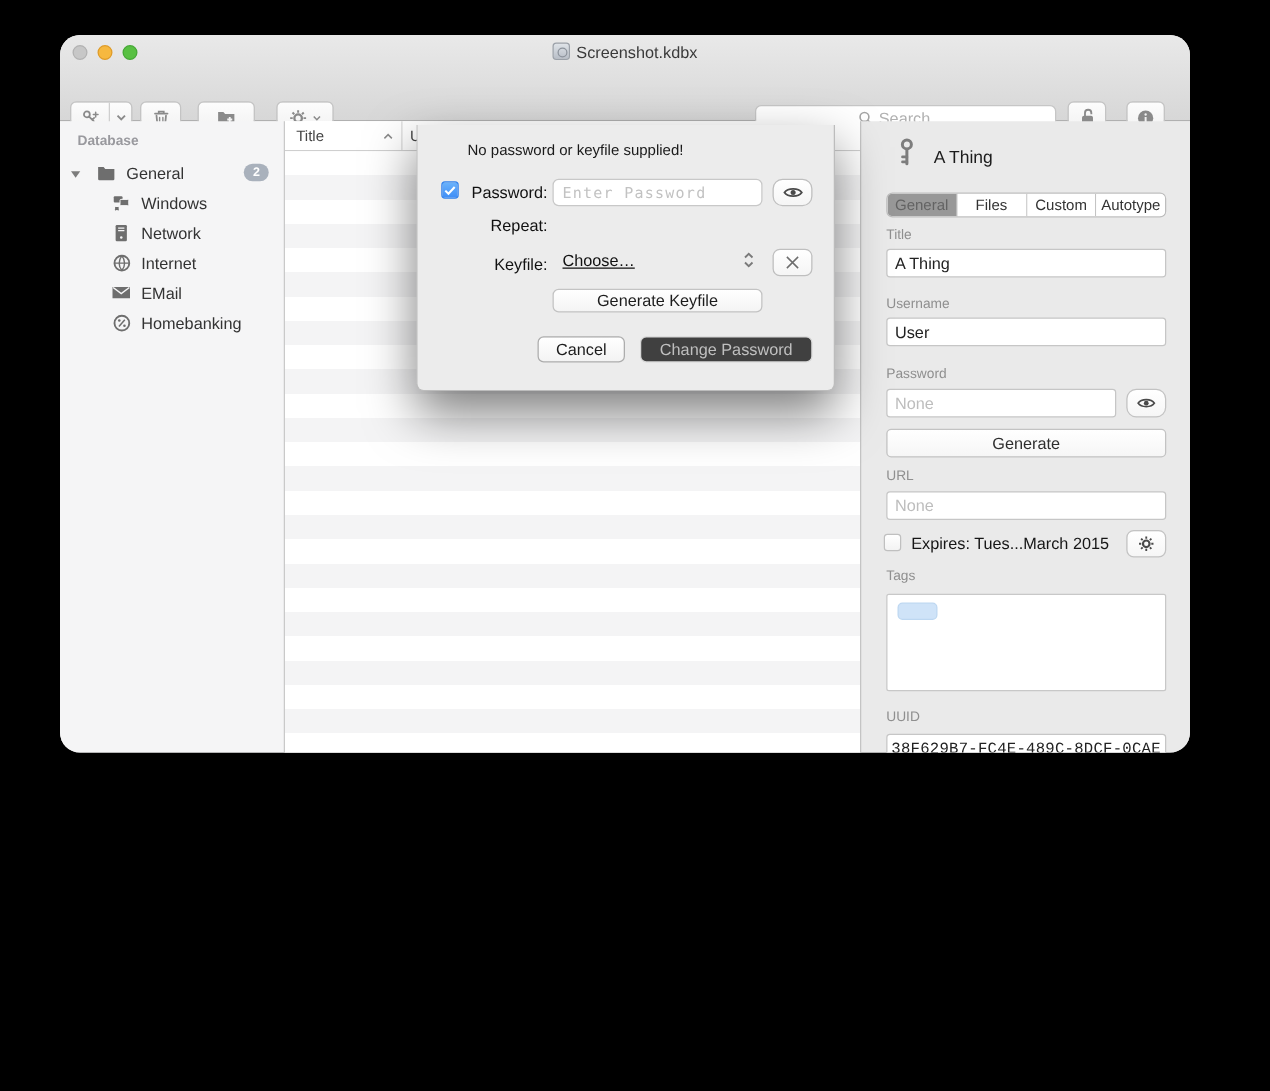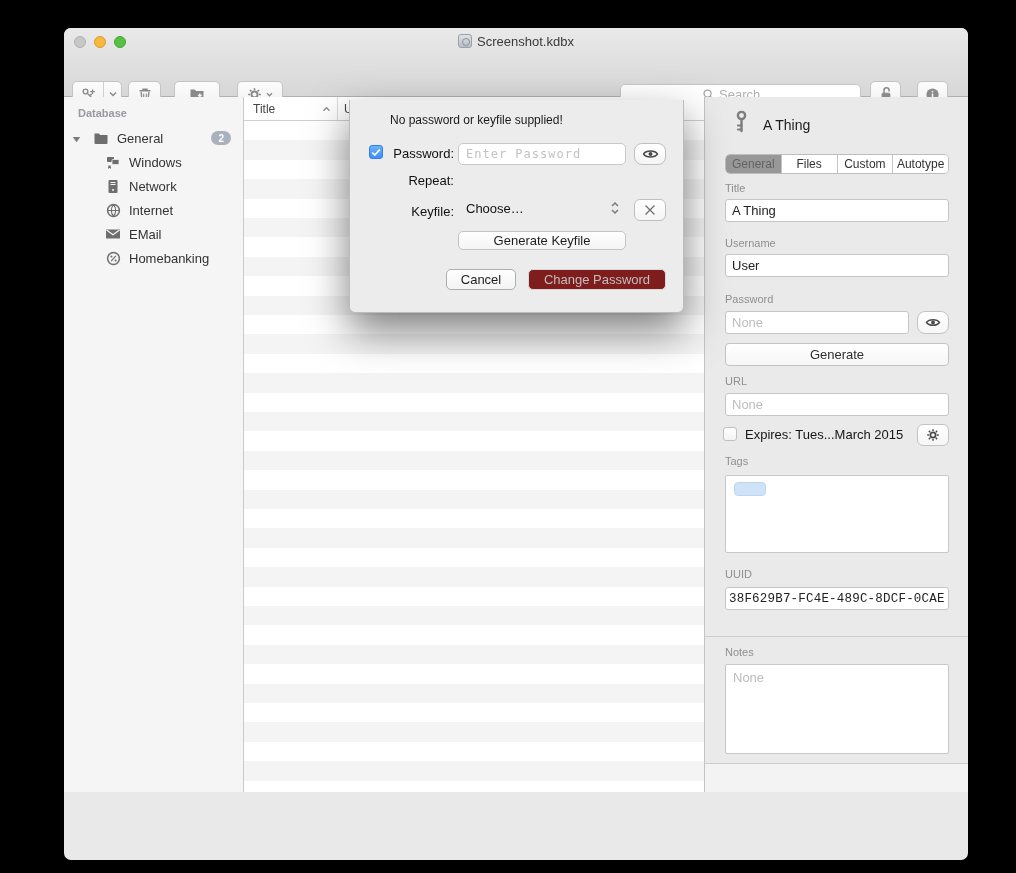--- a/index.html
+++ b/index.html
@@ -1,17 +1,17 @@
 <!DOCTYPE html>
 <html><head>
 <meta charset="utf-8">
 <style>
   * { margin:0; padding:0; box-sizing:border-box; }
   html,body { width:1016px; height:873px; background:#000; font-family:"Liberation Sans",sans-serif; }
-  .window { position:absolute; left:64px; top:28px; width:904px; height:832px; border-radius:7px; overflow:hidden; background:#e9e9e9; box-shadow:0 20px 50px rgba(0,0,0,.6); }
+  .window { position:absolute; left:48px; top:28px; width:904px; height:574px; border-radius:16px; overflow:hidden; background:#e9e9e9; box-shadow:0 20px 50px rgba(0,0,0,.6); }
 
   
   .chrome { position:absolute; left:0; top:0; width:904px; height:69px; background:linear-gradient(#e9e9e9,#d7d7d7); border-bottom:1px solid #b0b0b0; }
   .titlebar { position:relative; height:26px; }
   .traffic { position:absolute; left:10px; top:8px; display:flex; gap:8px; }
   .tl { width:12px; height:12px; border-radius:50%; display:inline-block; }
   .tl.close { background:#c7c7c7; border:1px solid #b2b2b2; }
   .tl.min { background:#f6b83f; border:1px solid #df9b27; }
   .tl.zoom { background:#58c042; border:1px solid #45a835; }
   .title-wrap { position:absolute; left:0; right:0; top:0; height:26px; display:flex; align-items:center; justify-content:center; gap:5px; }
@@ -71,21 +71,21 @@
   .ins-footer { position:absolute; left:0; top:667px; width:100%; height:28px; background:#f3f3f4; }
 
   
   .sheet { position:absolute; left:285px; top:72px; width:335px; height:213px; background:#ececec; border:1px solid #bcbcbc; border-top:none; border-radius:0 0 6px 6px; box-shadow:0 18px 40px rgba(0,0,0,.5); }
   .sheet-msg { position:absolute; left:40px; right:10px; top:13px; font-size:12px; color:#1a1a1a; }
   .d-label { position:absolute; width:80px; text-align:right; font-size:13px; color:#111; }
   .d-input { position:absolute; left:108px; width:168px; height:22px; background:#fff; border:1px solid #c8c8c8; border-radius:5px; font:12px "DejaVu Sans Mono",monospace; letter-spacing:1px; color:#333; padding:0 7px; outline:none; }
   .d-input::placeholder { color:#c2c2c2; }
   .d-sq-btn { position:absolute; left:284px; width:32px; height:22px; background:linear-gradient(#ffffff,#f5f5f5); border:1px solid #bfbfbf; border-radius:6px; display:flex; align-items:center; justify-content:center; color:#555; }
   .d-btn { position:absolute; height:21px; border-radius:5px; font:13px "Liberation Sans",sans-serif; display:flex; align-items:center; justify-content:center; }
-  .choose-wrap { position:absolute; left:116px; top:101px; display:flex; align-items:center; font-size:13px; color:#111; }
+  .choose-wrap { position:absolute; left:116px; top:101px; display:flex; align-items:center; font-size:13px; color:#111;text-decoration:underline; }
   .stepper { position:absolute; left:260px; top:100px; color:#7a7a7a; }
 </style>
 </head>
 <body>
 
 <div class="window">
 
   <div class="chrome">
     <div class="titlebar">
       <div class="traffic">
@@ -397,16 +397,16 @@
     </span>
     <button class="d-sq-btn" style="top:99px;">
       <svg width="12" height="12" viewBox="0 0 12 12">
           <path d="M1.5 1.5 L10.5 10.5 M10.5 1.5 L1.5 10.5" stroke="#6d6d6d" stroke-width="1.2"></path>
         </svg>
     </button>
 
     <button class="d-btn" style="left:108px; top:131px; width:168px; height:19px; background:linear-gradient(#fff,#f4f4f4); border:1px solid #c3c3c3; color:#1c1c1c;">Generate Keyfile</button>
 
     <button class="d-btn" style="left:96px; top:169px; width:70px; background:linear-gradient(#fff,#f3f3f3); border:1px solid #adadad; color:#1c1c1c;">Cancel</button>
-    <button class="d-btn" style="left:178px; top:169px; width:138px; background:#7f1d1d; border:1px solid #d8d8d8; color:#bfbfbf;" disabled="">Change Password</button>
+    <button class="d-btn" style="left:178px; top:169px; width:138px; background:#404040; border:1px solid #d8d8d8; color:#bfbfbf;" disabled="">Change Password</button>
   </div>
 
 </div>
 
 </body></html>

